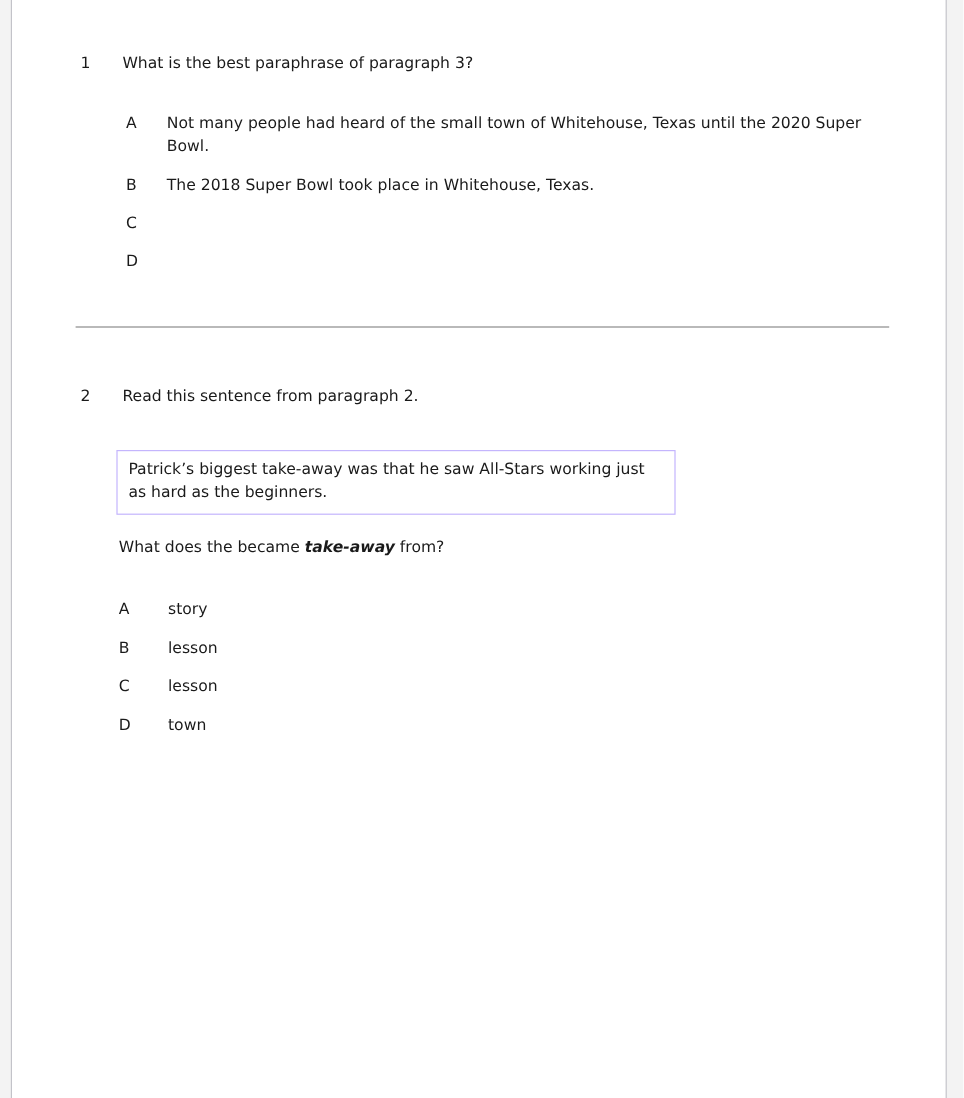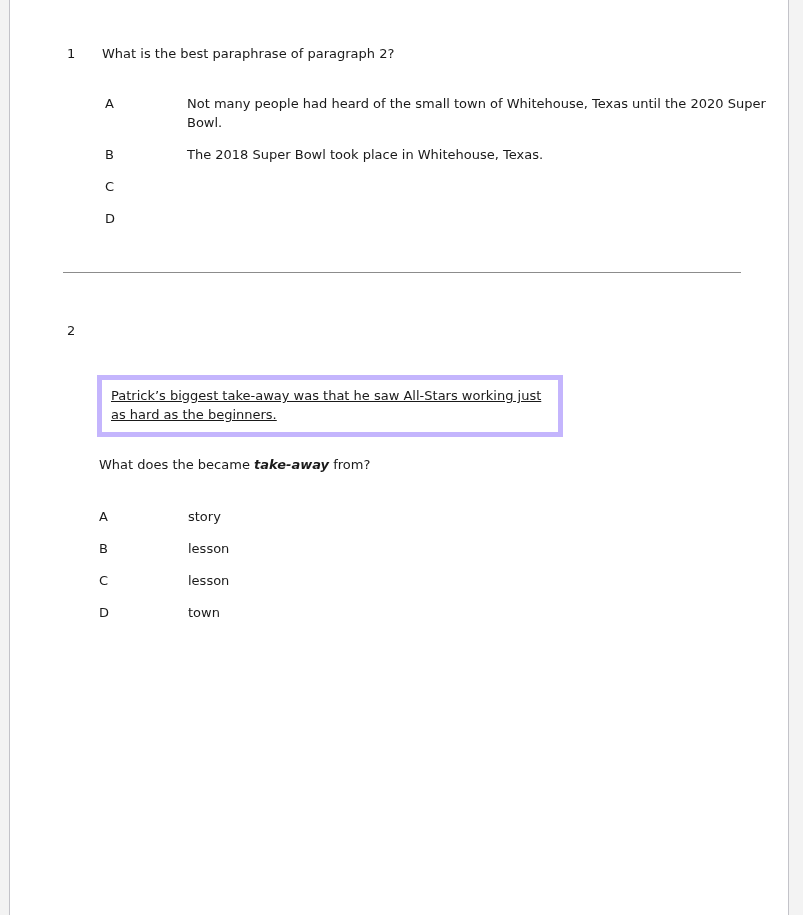--- a/index.html
+++ b/index.html
@@ -41,58 +41,57 @@
   .q-text { flex: 1; padding-right: 50px; }
   .options { margin-left: 95px; }
   .option {
     display: flex;
     margin-bottom: 13px;
   }
   .opt-letter {
     width: 34px;
     flex: 0 0 34px;
   }
-  .opt-text { max-width: 592px; margin-left: 48px; }
+  .opt-text { max-width: 592px; }
   .options--q2 { margin-left: 89px; }
   .options--q2 .opt-letter { flex: 0 0 41px; width: 41px; }
   .divider {
     border: none;
     border-top: 1px solid #8c8c8c;
     height: 0;
     margin: 44px 47px 0 53px;
   }
   .q2-row { margin-top: 48px; margin-bottom: 0; }
   .quote-box {
     margin-left: 87px;
     margin-top: 35px;
     width: 466px;
     min-height: 54px;
-    border: 5px solid #c4b5fd;
+    border: 1px solid #c4b5fd;
     padding: 6px 9px 8px 9px;
-    text-decoration: underline;
   }
   .sub-prompt {
     margin-left: 89px;
     margin-top: 18px;
     margin-bottom: 33px;
   }
   .emphasis {
     font-weight: bold;
   }
 </style>
 </head>
 <body>
 
 <div class="viewport">
   <div class="page">
 
     <section>
       <div class="q-row">
         <span class="q-num">1</span>
-        <span class="q-text">What is the best paraphrase of paragraph 2?</span>
+        <span class="q-text">What is the best paraphrase of paragraph 3?</span>
       </div>
       <div class="options">
         <div class="option">
           <span class="opt-letter">A</span>
           <span class="opt-text">Not many people had heard of the small town of Whitehouse, Texas until the 2020 Super Bowl.</span>
         </div>
         <div class="option">
           <span class="opt-letter">B</span>
           <span class="opt-text">The 2018 Super Bowl took place in Whitehouse, Texas.</span>
         </div>
@@ -103,20 +102,21 @@
           <span class="opt-letter">D</span>
         </div>
       </div>
     </section>
 
     <hr class="divider">
 
     <section>
       <div class="q-row q2-row">
         <span class="q-num">2</span>
+        <span class="q-text">Read this sentence from paragraph 2.</span>
       </div>
       <div class="quote-box">
         <span>Patrick’s biggest take-away was that he saw All-Stars working just as hard as the beginners.</span>
       </div>
       <div class="sub-prompt">
         <span>What does the became </span><em class="emphasis">take-away</em><span> from?</span>
       </div>
       <div class="options options--q2">
         <div class="option">
           <span class="opt-letter">A</span>

